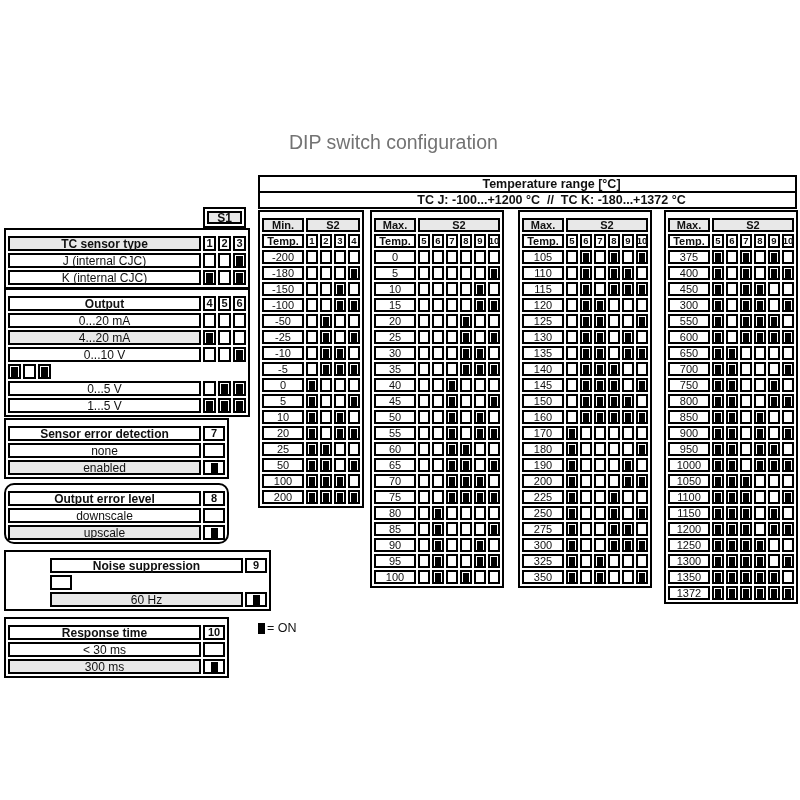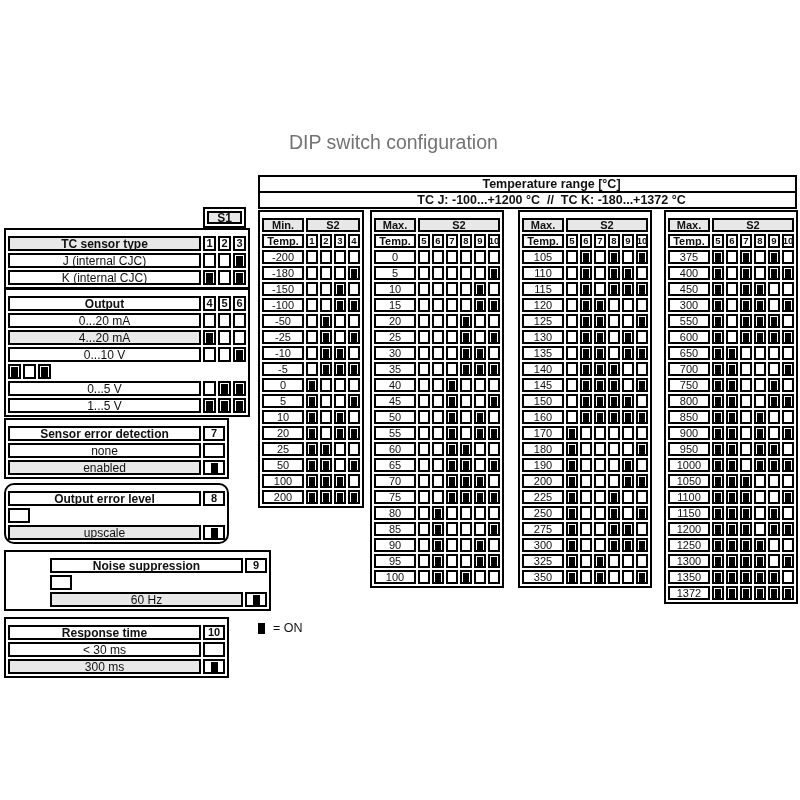--- a/index.html
+++ b/index.html
@@ -27,21 +27,21 @@
   .tcol .sw{width:8px;font-size:9.5px;}
   .tcol .s2span4{width:50px;}
   .tcol .s2span6{width:78px;}
   .tcol .on{width:6px;height:9px;background:#000;}
   
   .hdrbox{position:absolute;left:258px;top:175px;width:539px;border:2px solid #000;
           background:#fff;box-sizing:border-box;}
   .hrow{height:14px;display:flex;align-items:center;justify-content:center;
         font-size:12.5px;font-weight:bold;line-height:1;padding-left:48px;}
   .hrow:first-child{border-bottom:2px solid #000;}
-  .legend{position:absolute;left:258px;top:621px;display:flex;align-items:center;gap:8px;
+  .legend{position:absolute;left:258px;top:621px;display:flex;align-items:center;gap:2px;
           font-size:12.5px;}
   .lsq{display:inline-block;width:7px;height:11px;background:#000;}
 </style>
 </head>
 <body>
 
 <div class="canvas">
   <div class="title">DIP switch configuration</div>
 
   <div class="tbl s1box" style="left:203px;top:207px;">
@@ -151,20 +151,21 @@
             <div class="on"></div>
           </div>
         </div>
       </div>
       <div class="tbl left sw1" style="left: 4px; top: 483px; border-radius: 10px;">
         <div class="row">
           <div class="cell lab b">Output error level</div>
           <div class="cell sw b">8</div>
         </div>
         <div class="row">
+          <div class="cell lab">downscale</div>
           <div class="cell sw"></div>
         </div>
         <div class="row">
           <div class="cell lab shade">upscale</div>
           <div class="cell sw">
             <div class="on"></div>
           </div>
         </div>
       </div>
       <div class="tbl left sw1" style="left: 4px; top: 550px; padding-left: 44px;">

